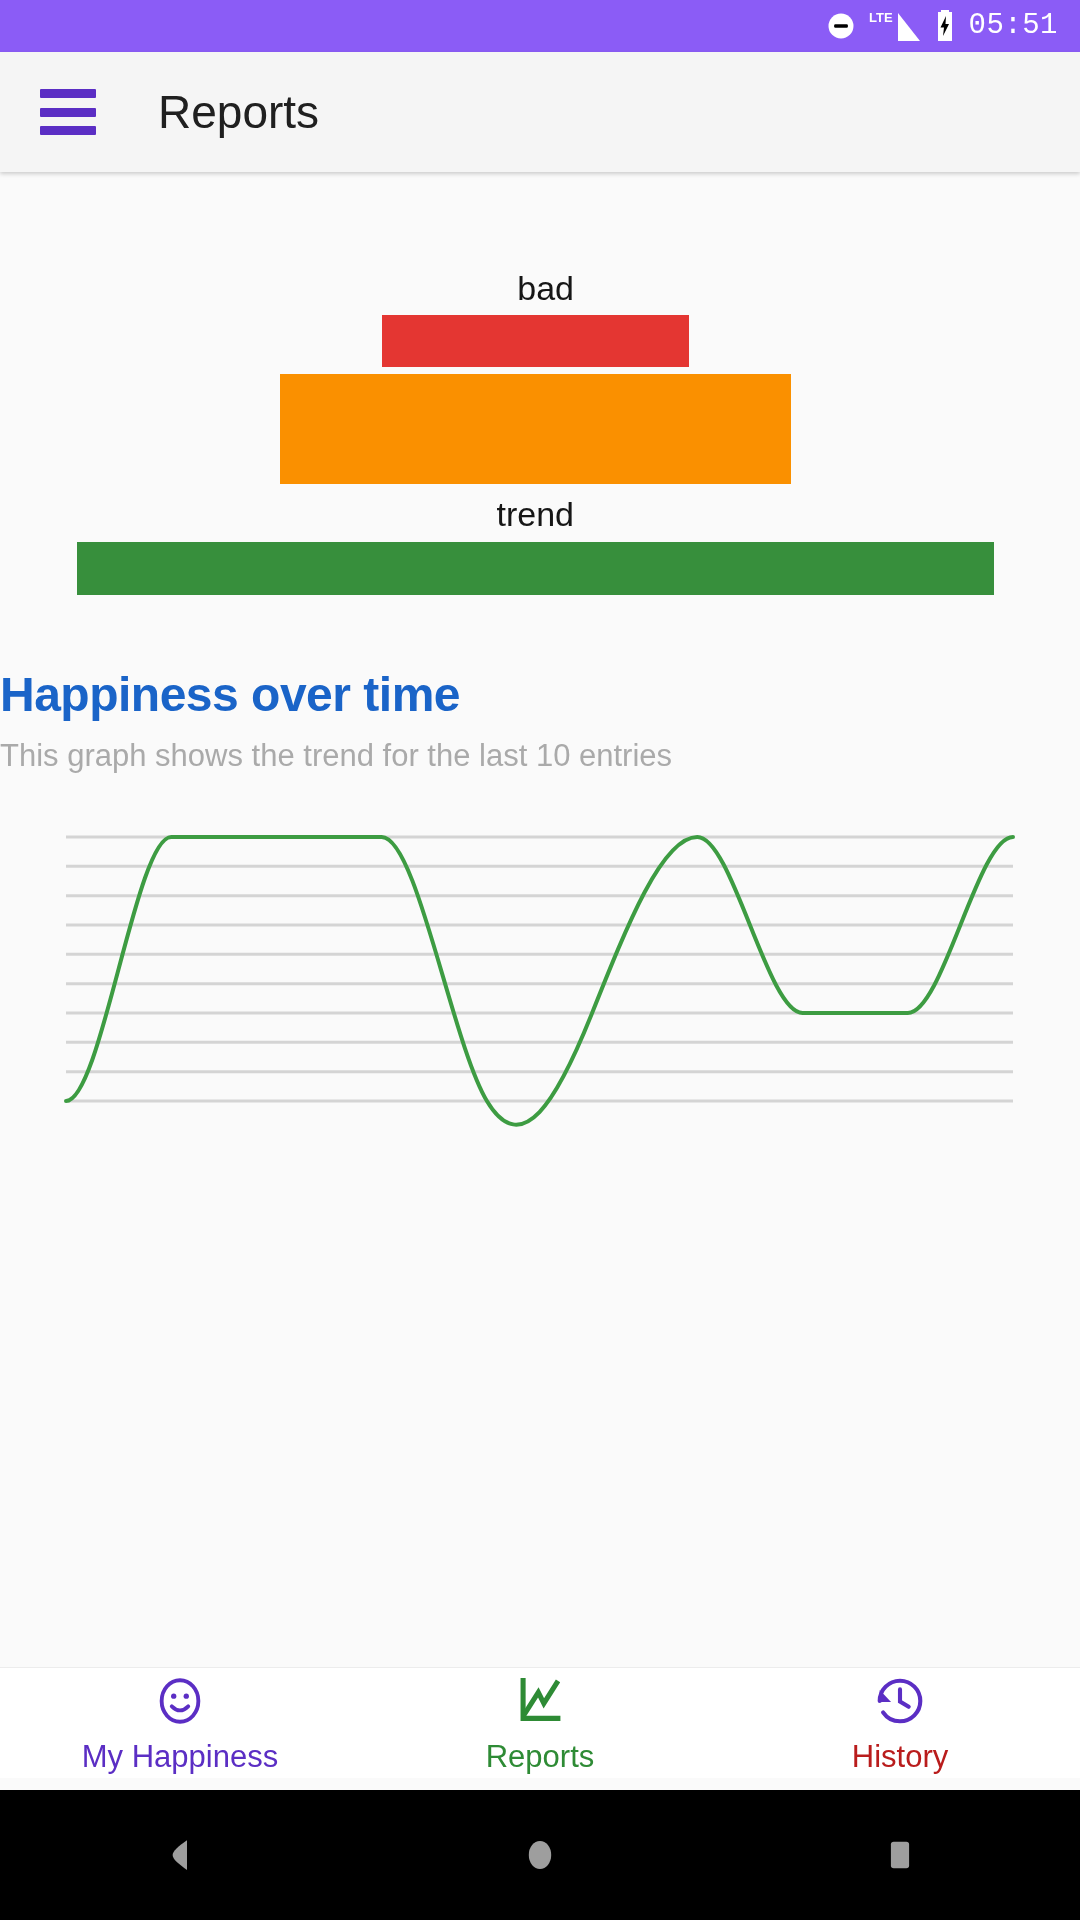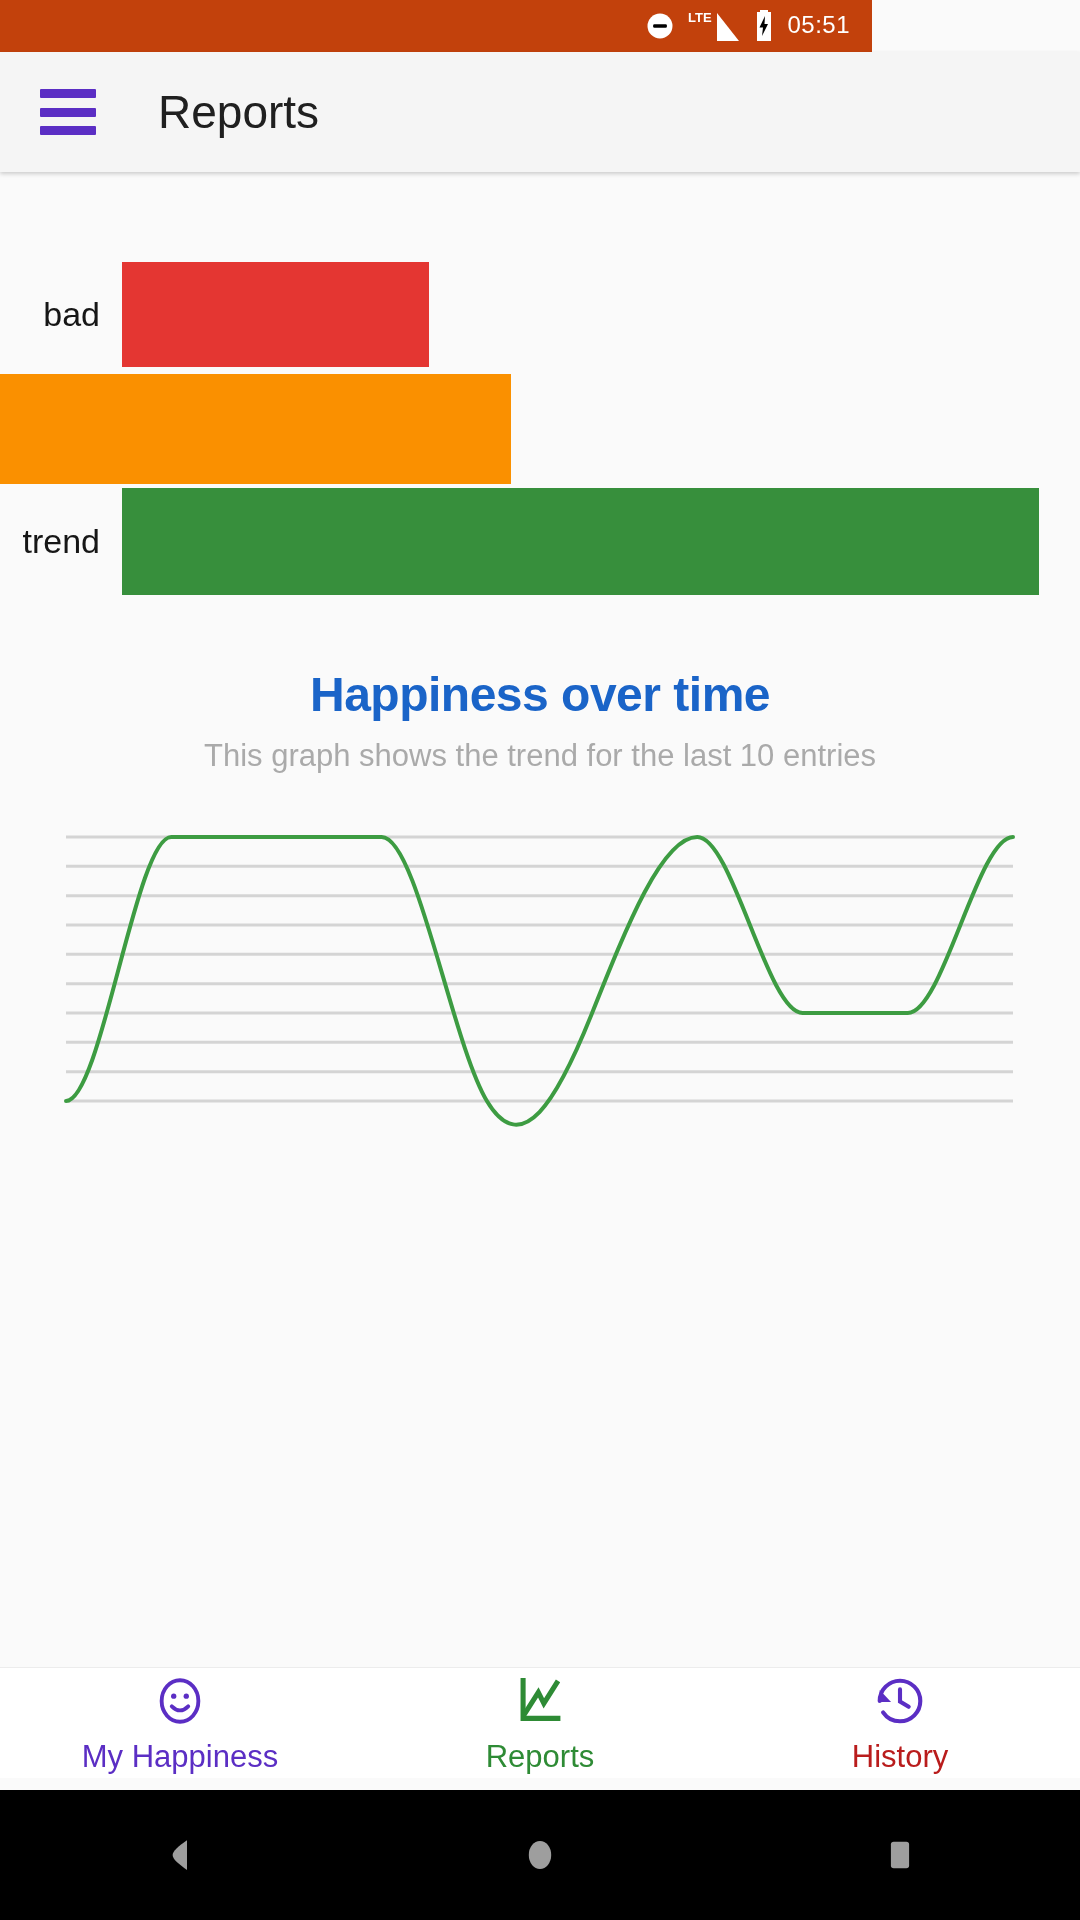--- a/index.html
+++ b/index.html
@@ -6,28 +6,28 @@
   html,body { width:1080px; height:1920px; }
   body {
     font-family:"Liberation Sans", sans-serif;
     background:#fafafa;
     overflow:hidden;
     position:relative;
   }
 
   
   #status-bar{
-    position:absolute; left:0; top:0; width:872px; height:52px;
-    background:#c2410c; display:flex; align-items:center;
+    position:absolute; left:0; top:0; width:1080px; height:52px;
+    background:#8b5cf6; display:flex; align-items:center;
     justify-content:flex-end; padding-right:22px; gap:12px;
   }
   .sb-icon{ display:flex; align-items:center; justify-content:center; }
   #status-clock{
-    color:#fff; font-size:24px; letter-spacing:.5px;
-    font-family:Liberation Sans, sans-serif; line-height:1; padding-bottom:2px;
+    color:#fff; font-size:29px; letter-spacing:.5px;
+    font-family:Liberation Mono, monospace; line-height:1; padding-bottom:2px;
   }
 
   
   #app-bar{
     position:absolute; left:0; top:52px; width:1080px; height:120px;
     background:#f5f5f5; display:flex; align-items:center;
     box-shadow:0 2px 4px rgba(0,0,0,.18);
     z-index:5;
   }
   #menu-button{
@@ -46,37 +46,37 @@
     position:absolute; left:0; top:172px; width:1080px; height:1495px;
     background:#fafafa; overflow:hidden;
   }
 
   
   #mood-bar-chart{
     position:absolute; left:0; top:0; width:1080px; height:460px;
   }
   .bar-row{
     position:absolute; left:0; width:1070px;
-    display:flex; align-items:center;
+    display:flex; align-items:center;flex-direction:column;
   }
   .bar-label{
     width:122px; text-align:right; padding-right:22px;
     font-size:34px; color:#161616; font-family:"Liberation Sans", sans-serif;
   }
   .bar-rect{ height:100%; }
   #row-bad { top:90px;  height:105px; }
   #row-meh { top:202px; height:110px; }
   #row-good{ top:316px; height:107px; }
   #row-bad .bar-label, #row-meh .bar-label, #row-good .bar-label{
     height:100%; display:flex; align-items:center; justify-content:flex-end;
   }
 
   
   #chart-heading{
-    position:absolute; left:0; top:495px; width:1080px; text-align:center;
+    position:absolute; left:0; top:495px; width:1080px; text-align:left;
   }
   #chart-title{
     font-size:48px; font-weight:bold; color:#1a64c8;
     font-family:"Liberation Sans", sans-serif; letter-spacing:-.5px;
   }
   #chart-subtitle{
     margin-top:16px; font-size:31px; font-weight:normal; color:#aaaaaa;
     font-family:"Liberation Sans", sans-serif;
   }
 

